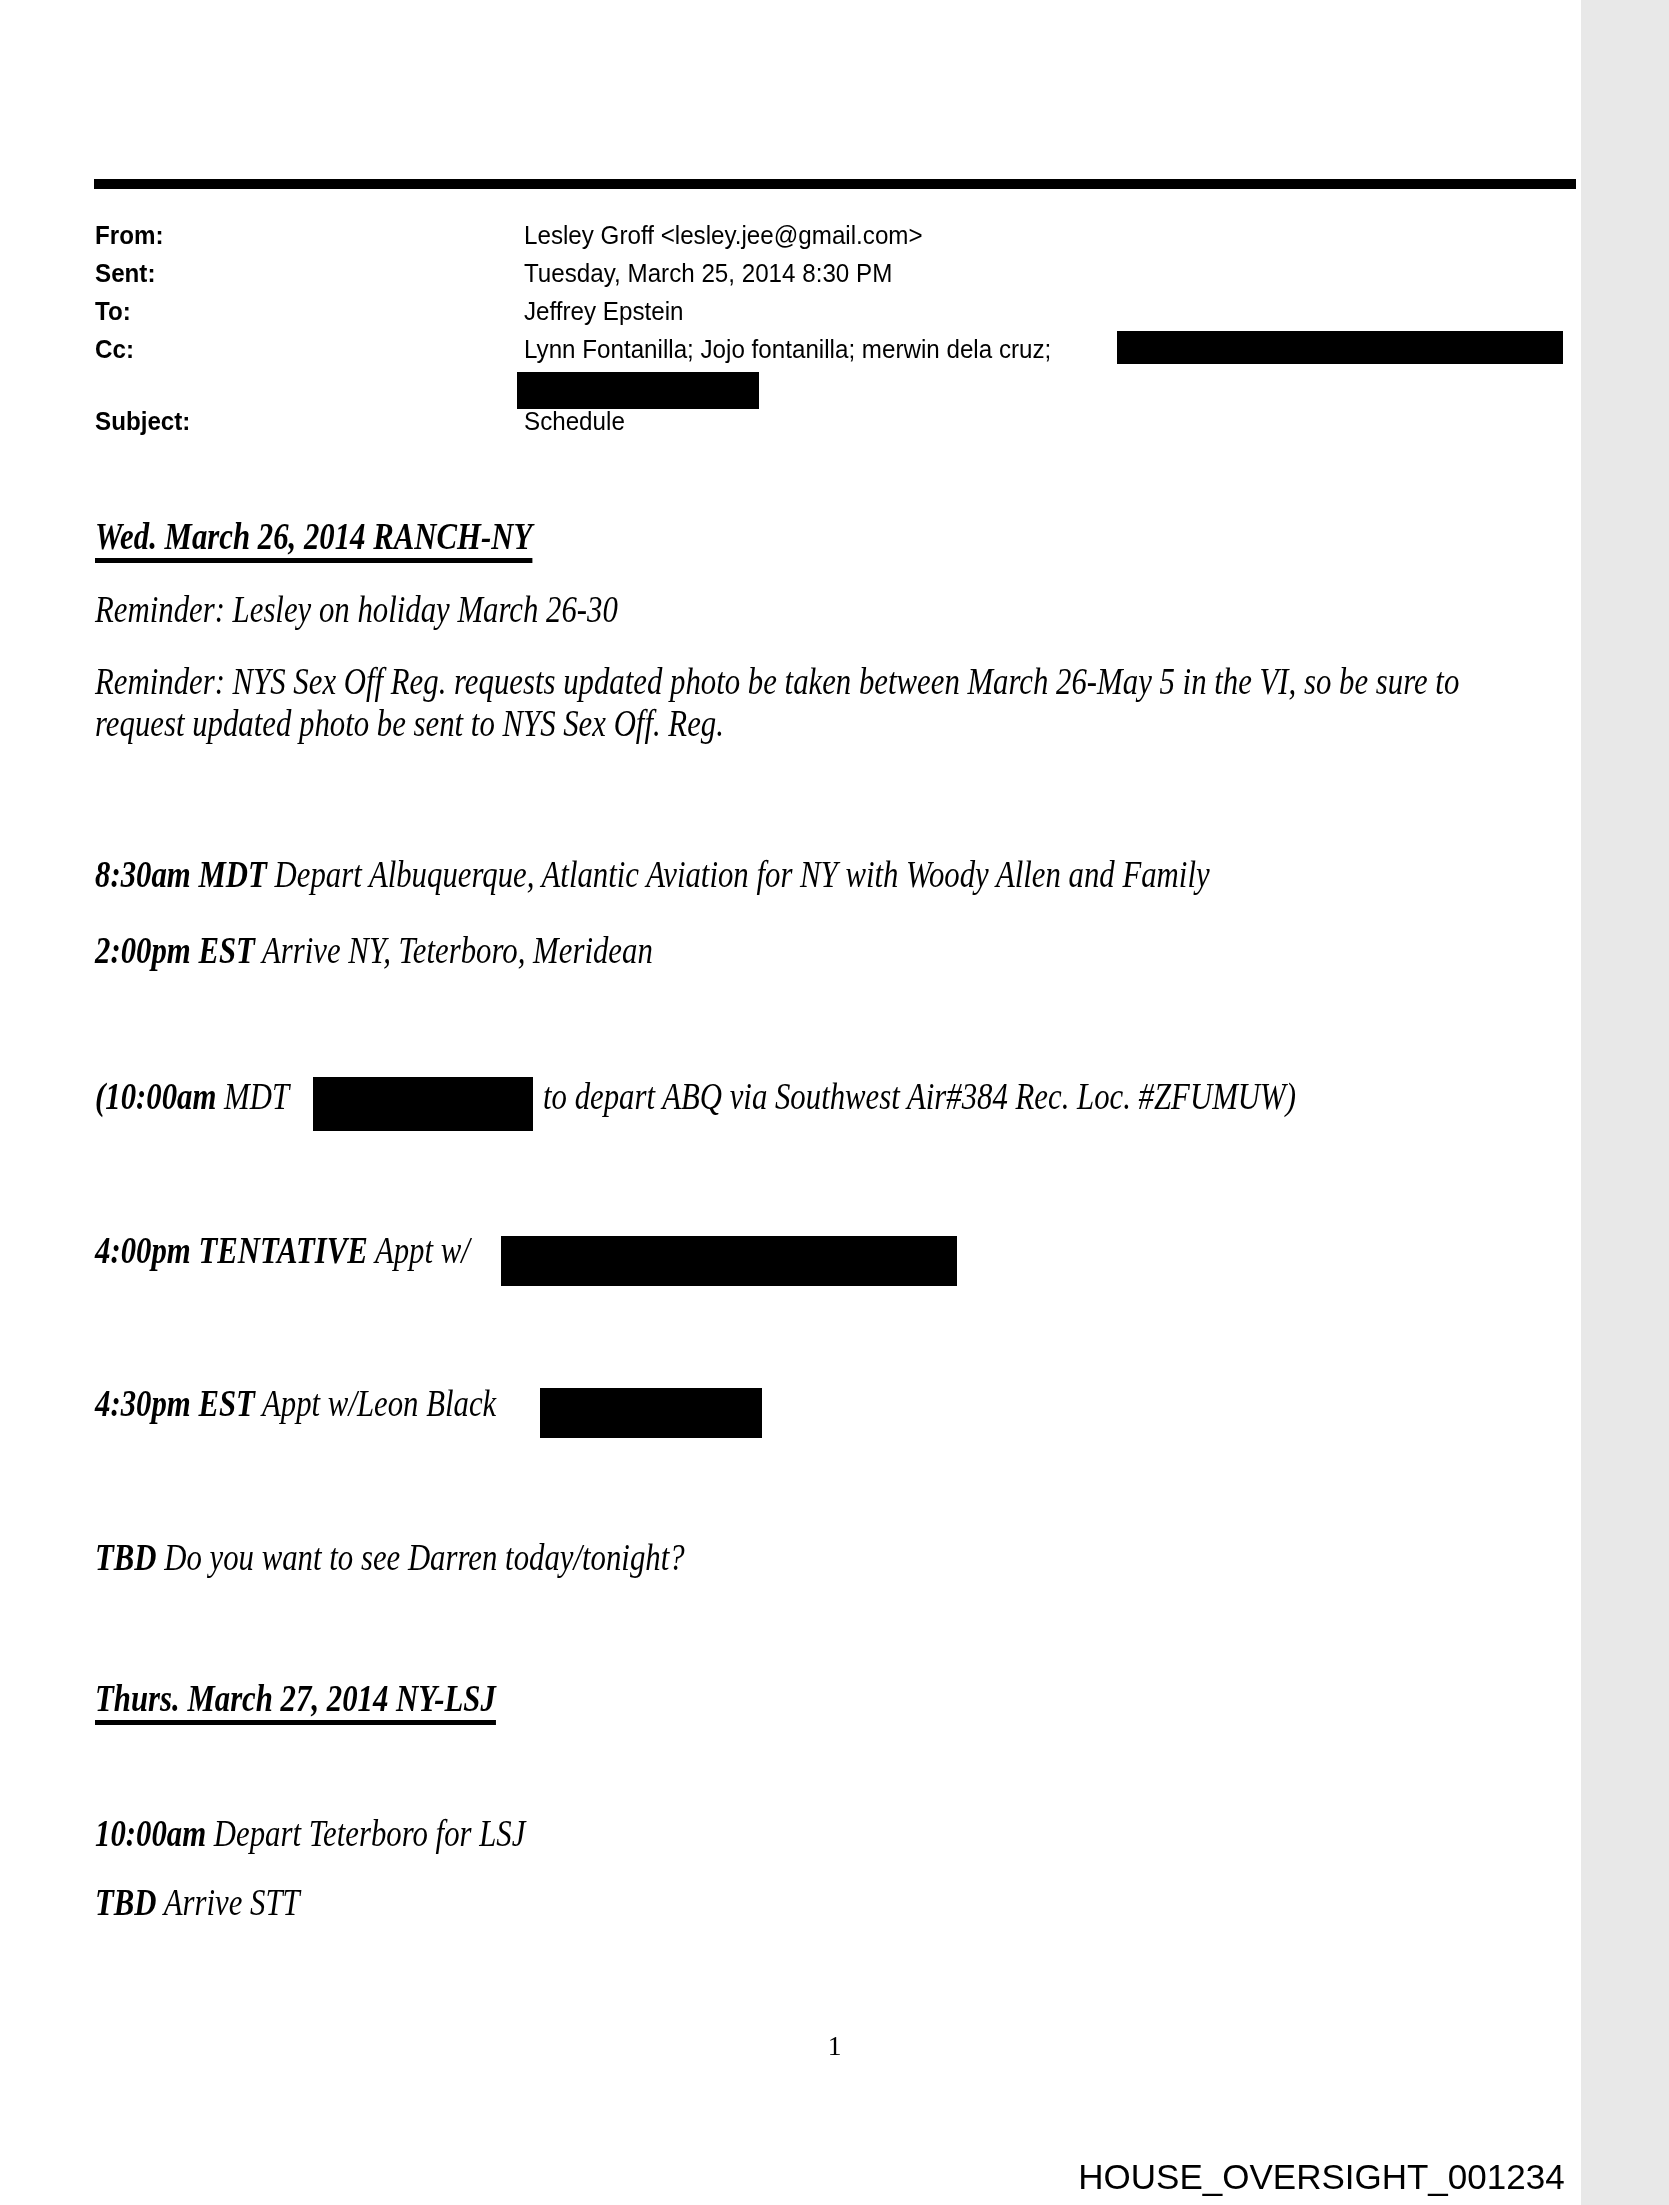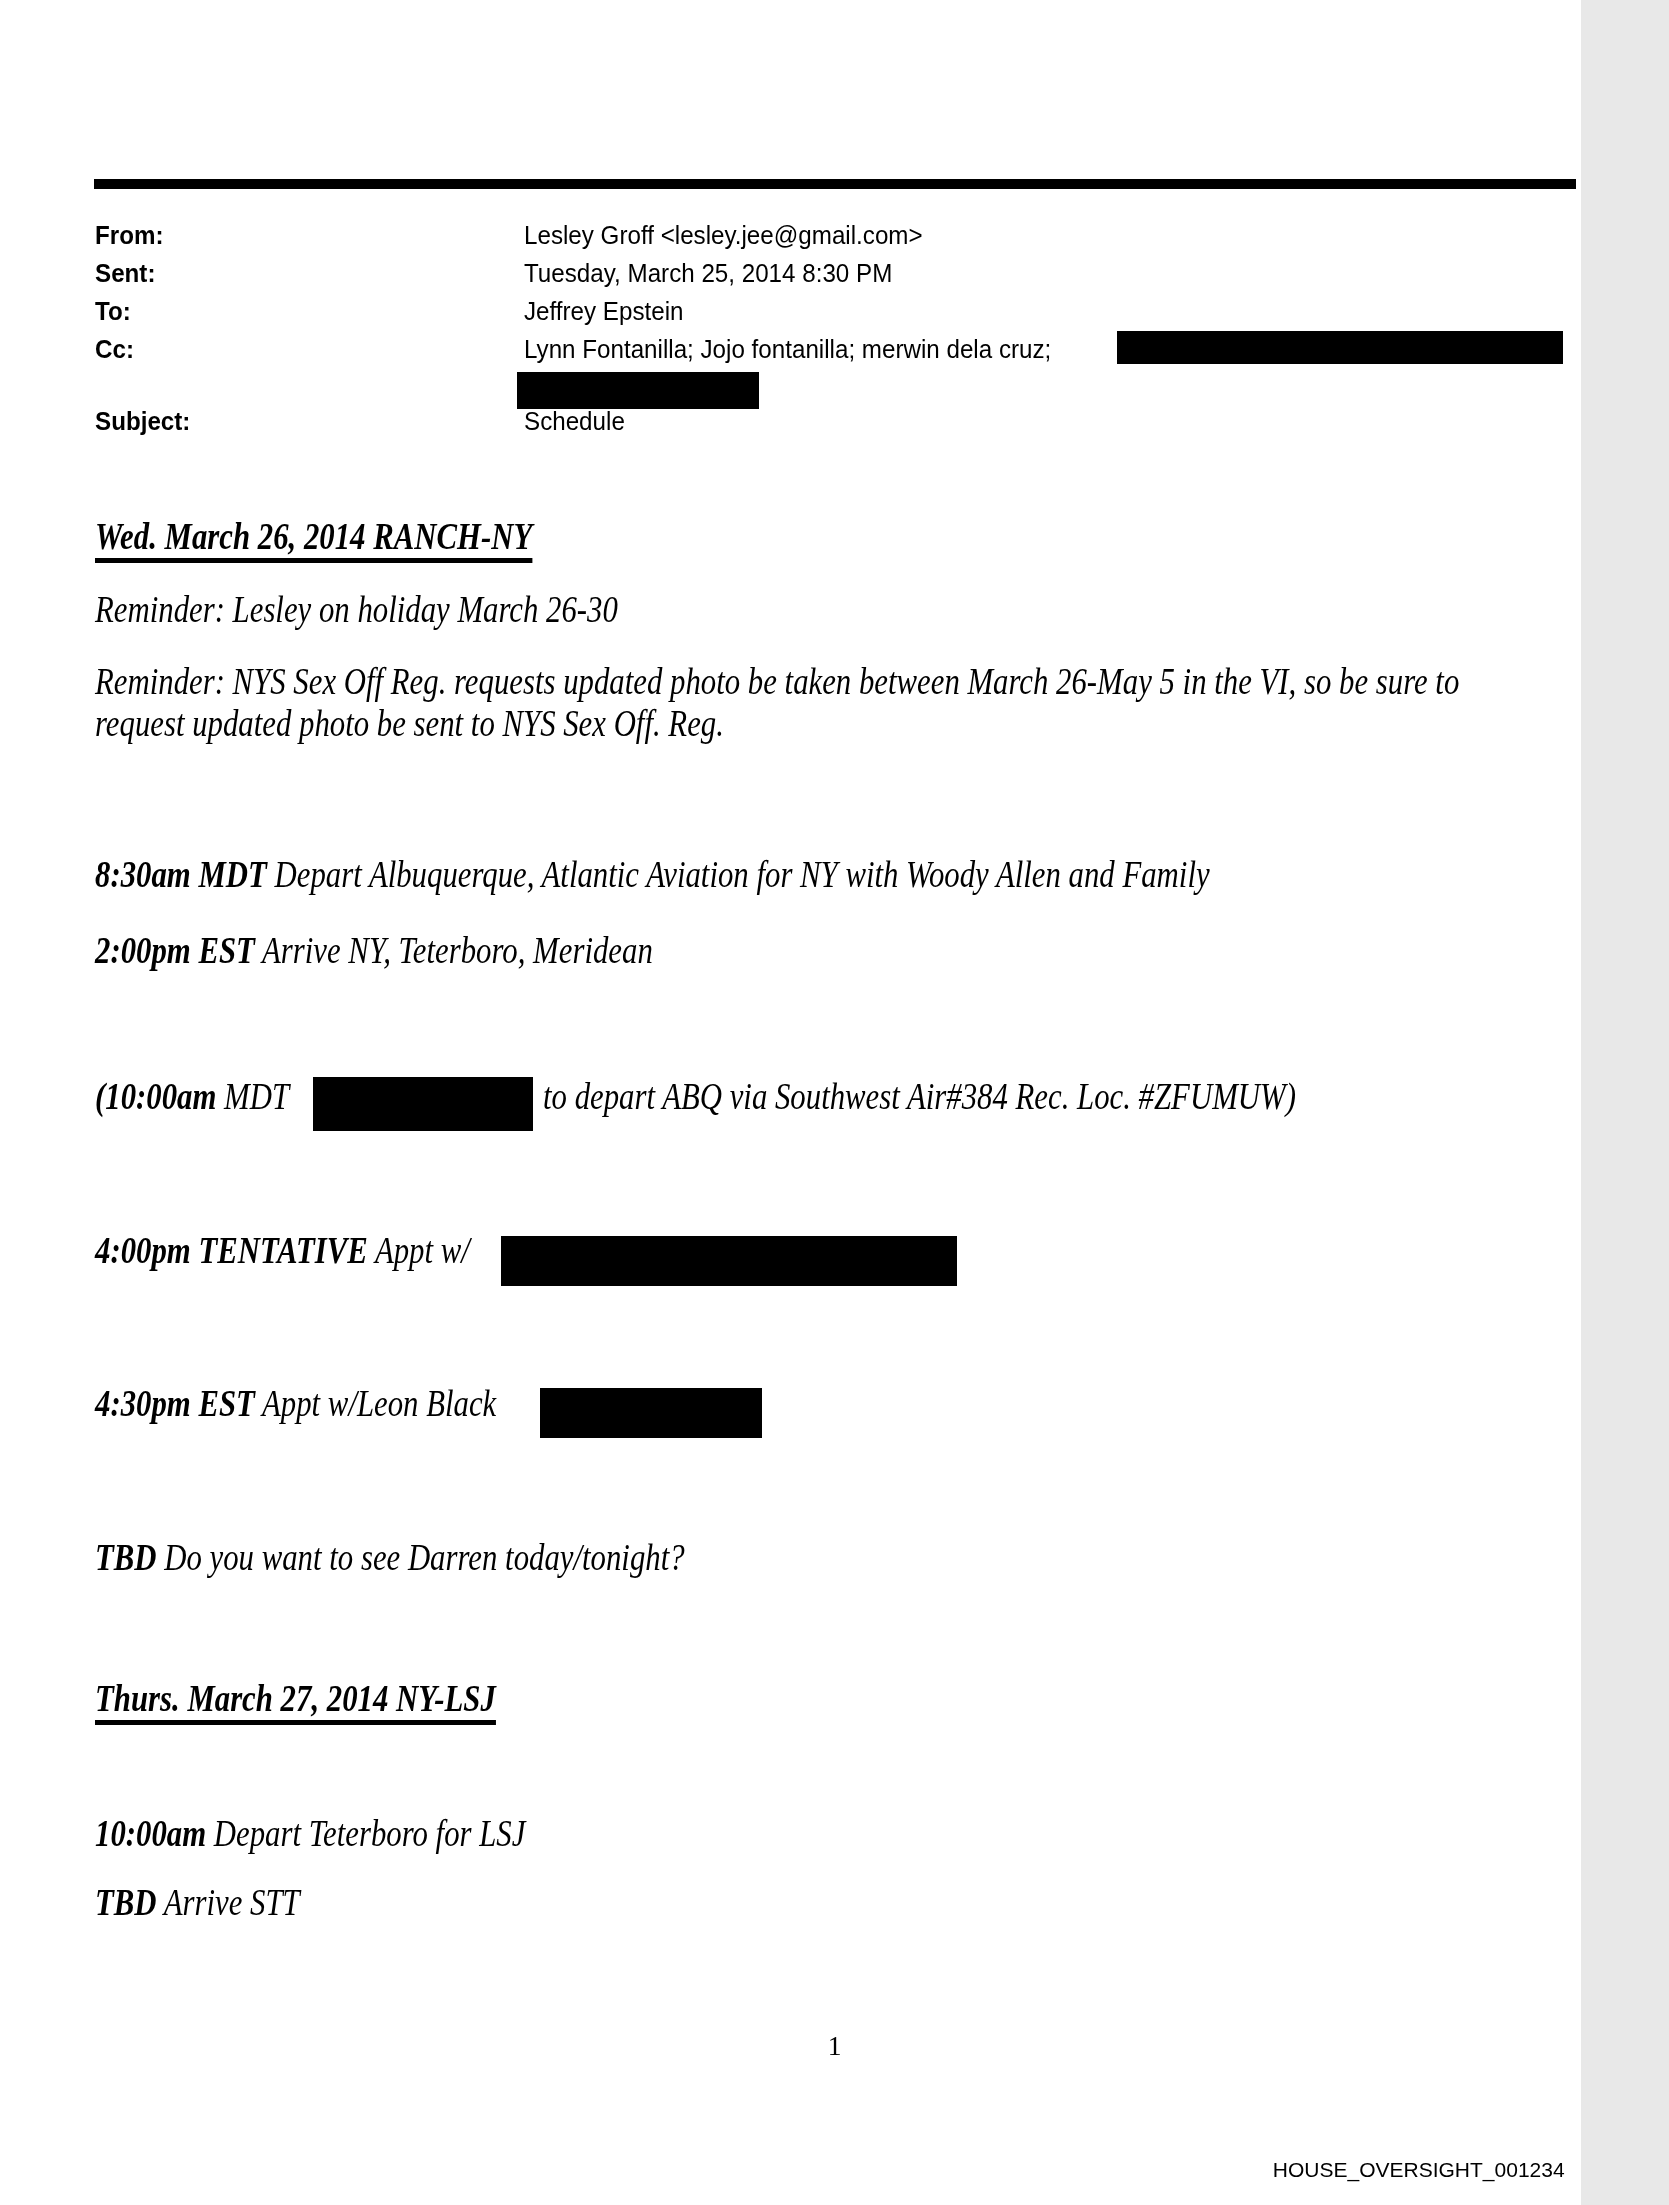--- a/index.html
+++ b/index.html
@@ -56,21 +56,21 @@
     width:1669px;
     text-align:center;
     font-family:"Liberation Serif", serif;
     font-size:27.5px;
     line-height:1;
   }
   .bates{
     position:absolute;
     right:16.4px; top:2159px;
     font-family:"Liberation Sans", sans-serif;
-    font-size:21px;
+    font-size:35px;
     line-height:1;
     white-space:nowrap;
   }
 </style>
 </head>
 <body>
 
 <div class="page">
 
   <div class="topbar"></div>

